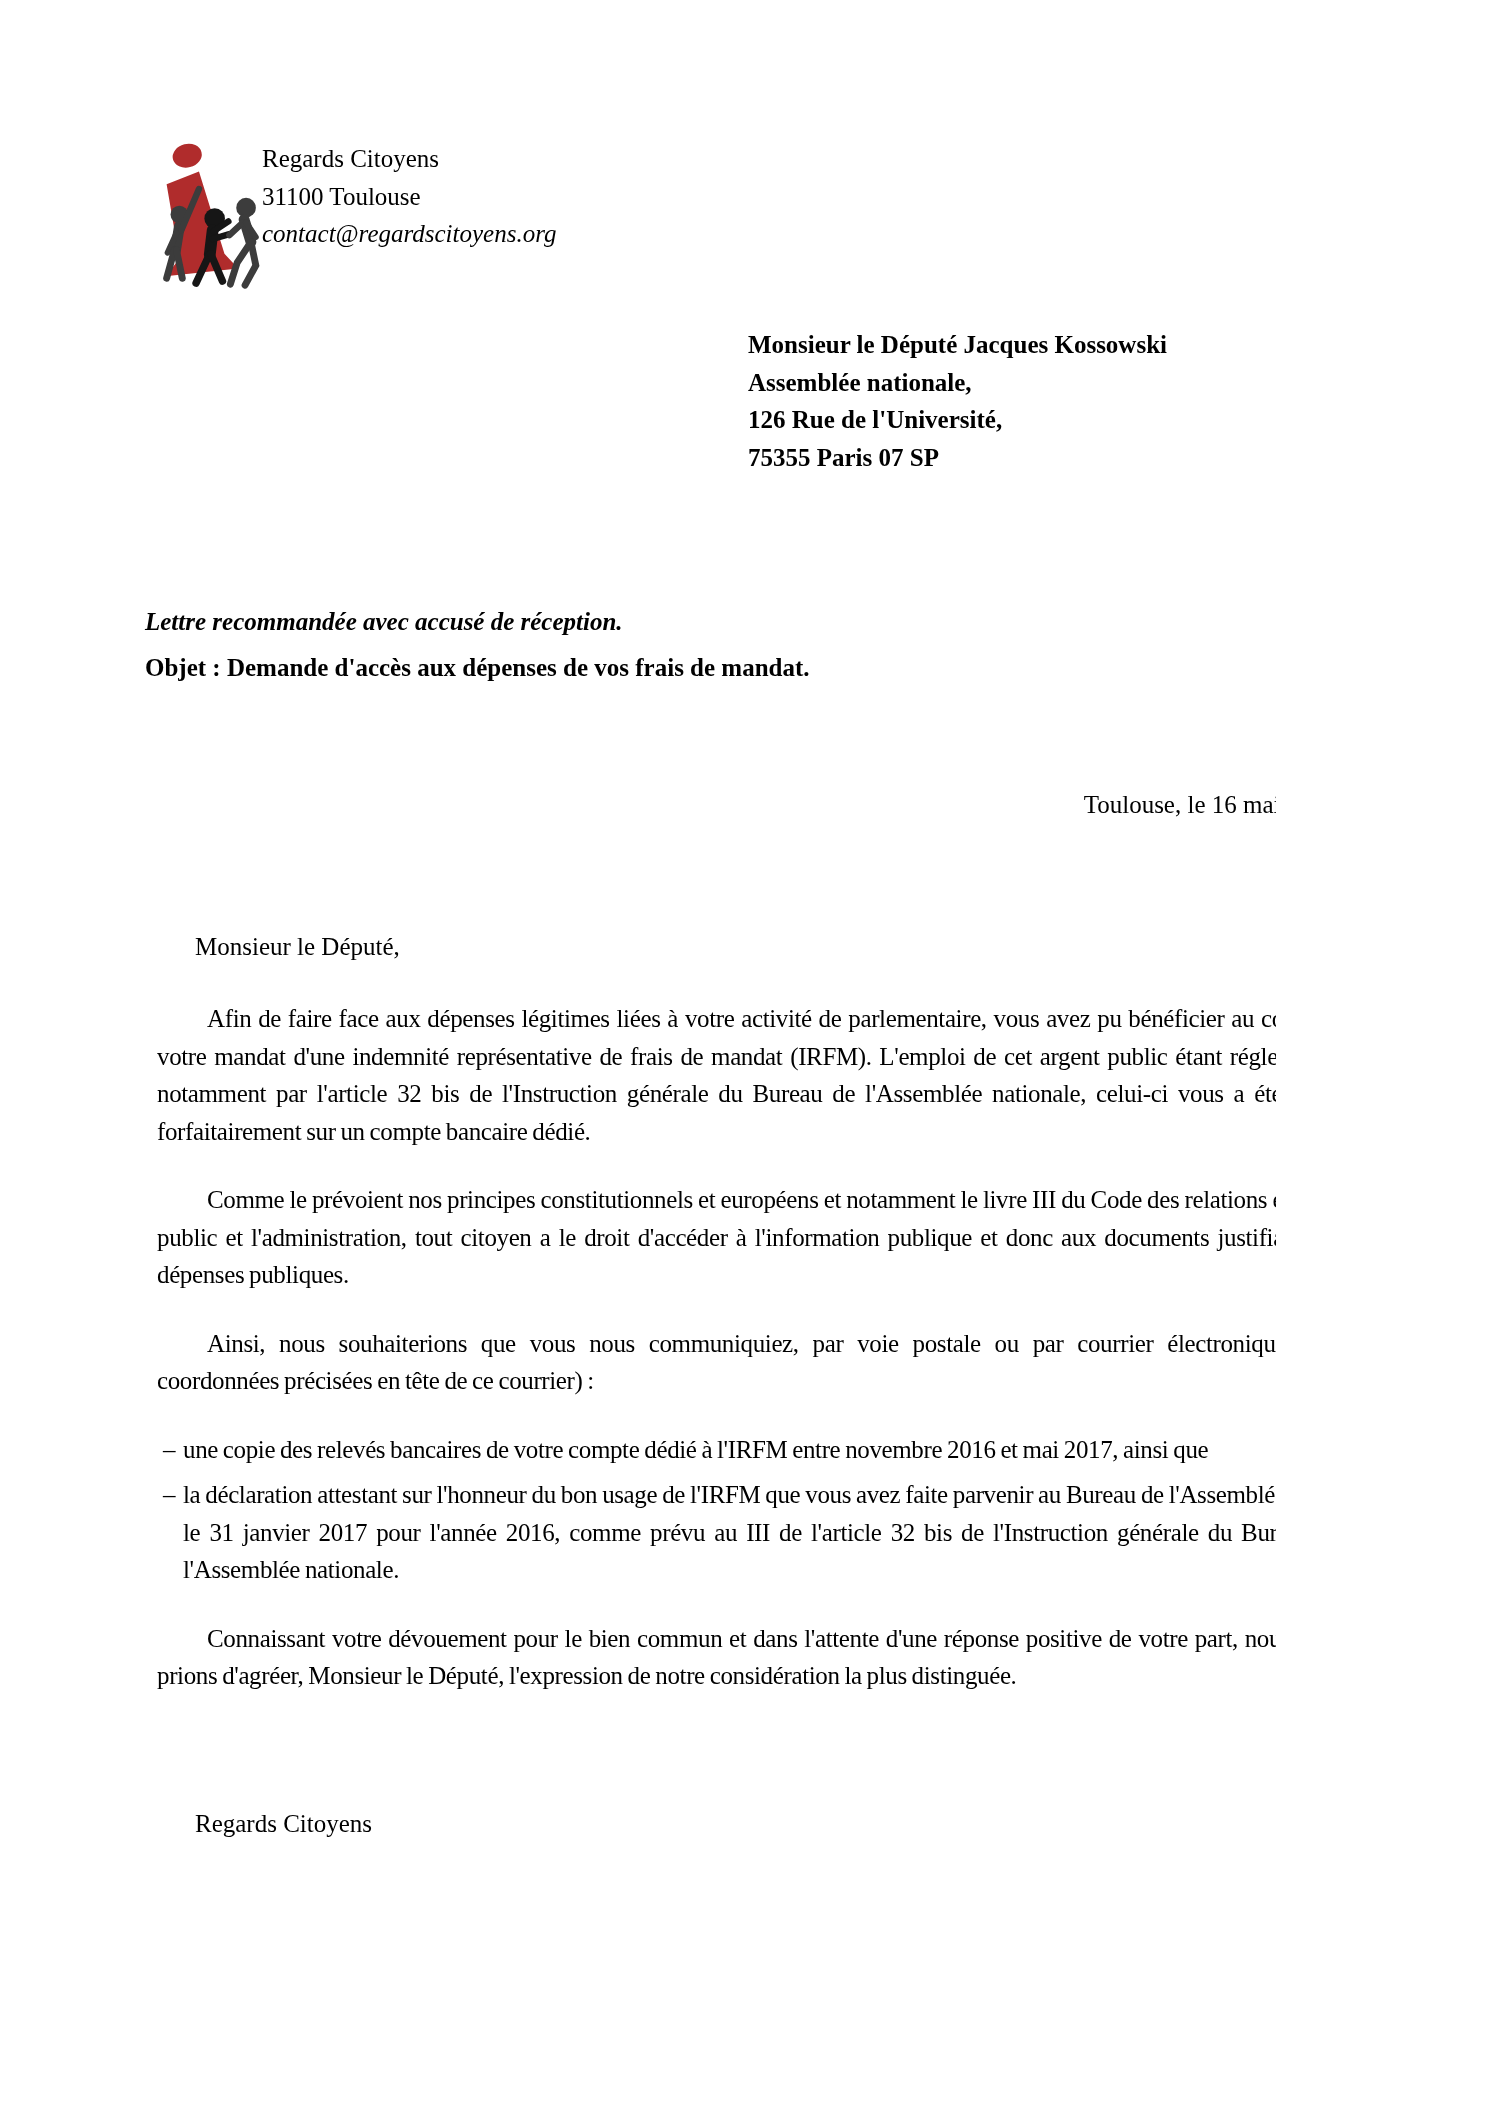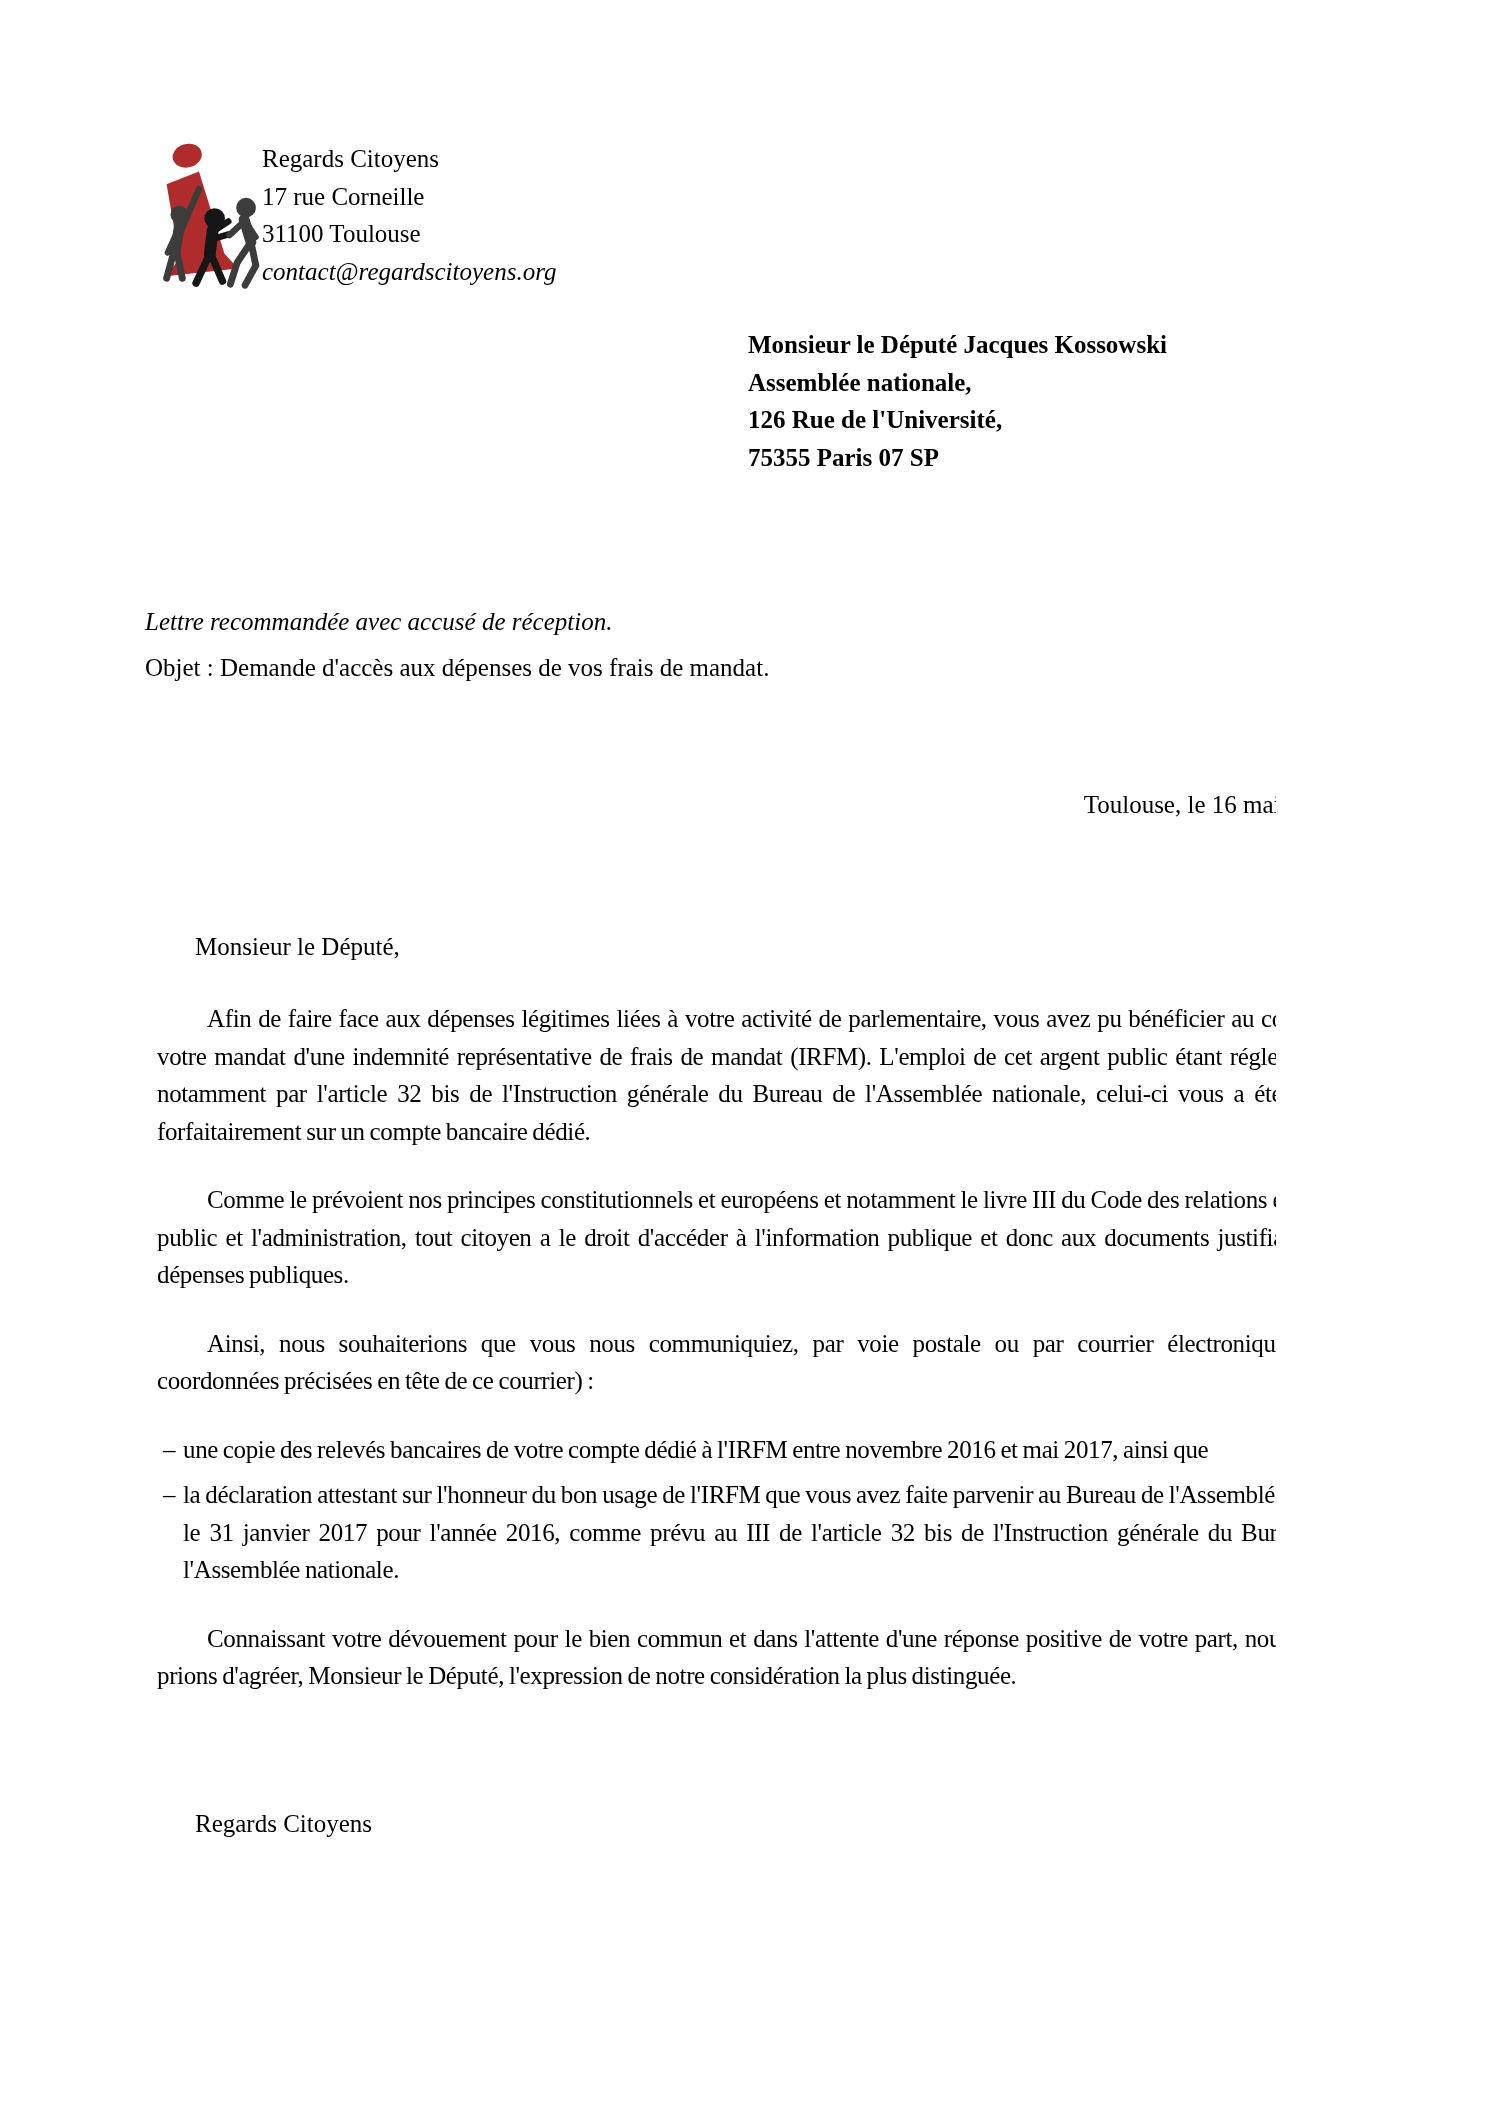--- a/index.html
+++ b/index.html
@@ -17,21 +17,21 @@
   .logo { position: absolute; left: 135px; top: 140px; width: 125px; height: 152px; }
 
   .sender   { position: absolute; left: 262px; top: 140px; }
   .sender .line { white-space: nowrap; }
   .italic   { font-style: italic; }
 
   .recipient { position: absolute; left: 748px; top: 326px; font-weight: bold; }
   .recipient .line { white-space: nowrap; }
 
   .subject  { position: absolute; left: 145px; top: 603px; }
-  .subject .line { margin-bottom: 8px; white-space: nowrap; }
+  .subject .line { margin-bottom: 8px; white-space: nowrap; font-weight: bold; }
 
   .dateline { position: absolute; left: 145px; top: 774px; width: 1198px; text-align: right; margin-top: 12px; }
 
   .salutation { position: absolute; left: 145px; top: 928px; text-indent: 50px; }
 
   .body-block {
     position: absolute; left: 145px; top: 1000px; width: 1198px;
     text-align: justify;
     letter-spacing: -0.015em;
     word-spacing: -0.04em;
@@ -82,21 +82,20 @@
         <line x1="109" y1="84" x2="95" y2="97" stroke-width="6.5"></line>
         <line x1="112" y1="84" x2="122" y2="99" stroke-width="6"></line>
         <polyline points="117,104 103,125 96,147" stroke-width="7"></polyline>
         <polyline points="117,104 122,128 111,148" stroke-width="7"></polyline>
       </g>
     </svg>
   </div>
 
   <div class="sender txt">
     <div class="line">Regards Citoyens</div>
-    <div class="line">17 rue Corneille</div>
     <div class="line">31100 Toulouse</div>
     <div class="line italic">contact@regardscitoyens.org</div>
   </div>
 
   <div class="recipient txt">
     <div class="line">Monsieur le Député Jacques Kossowski</div>
     <div class="line">Assemblée nationale,</div>
     <div class="line">126 Rue de l'Université,</div>
     <div class="line">75355 Paris 07 SP</div>
   </div>

